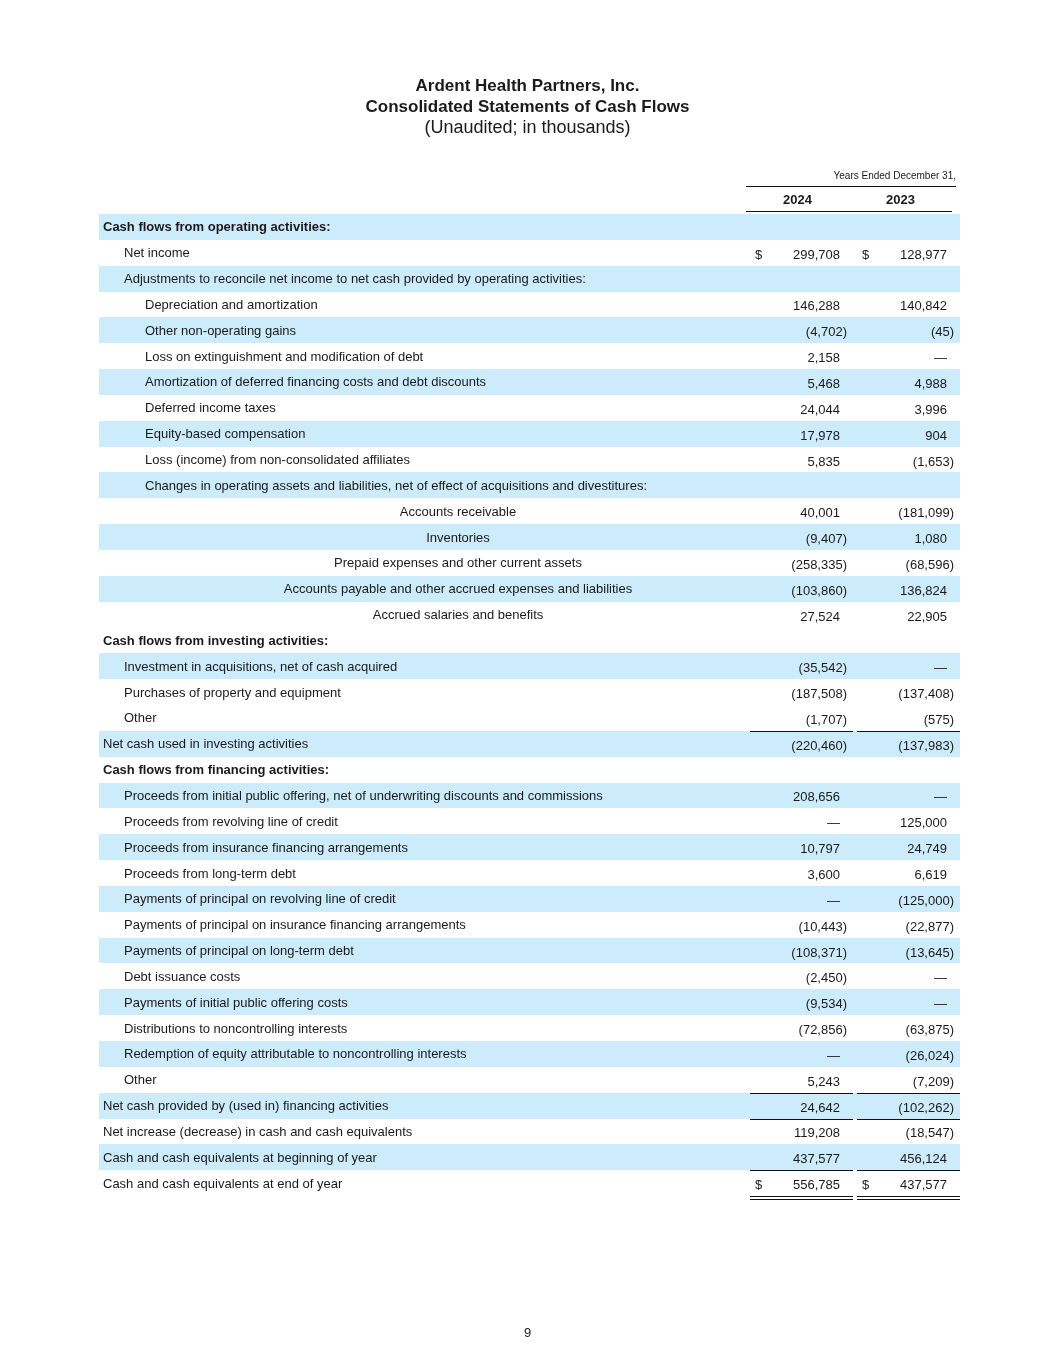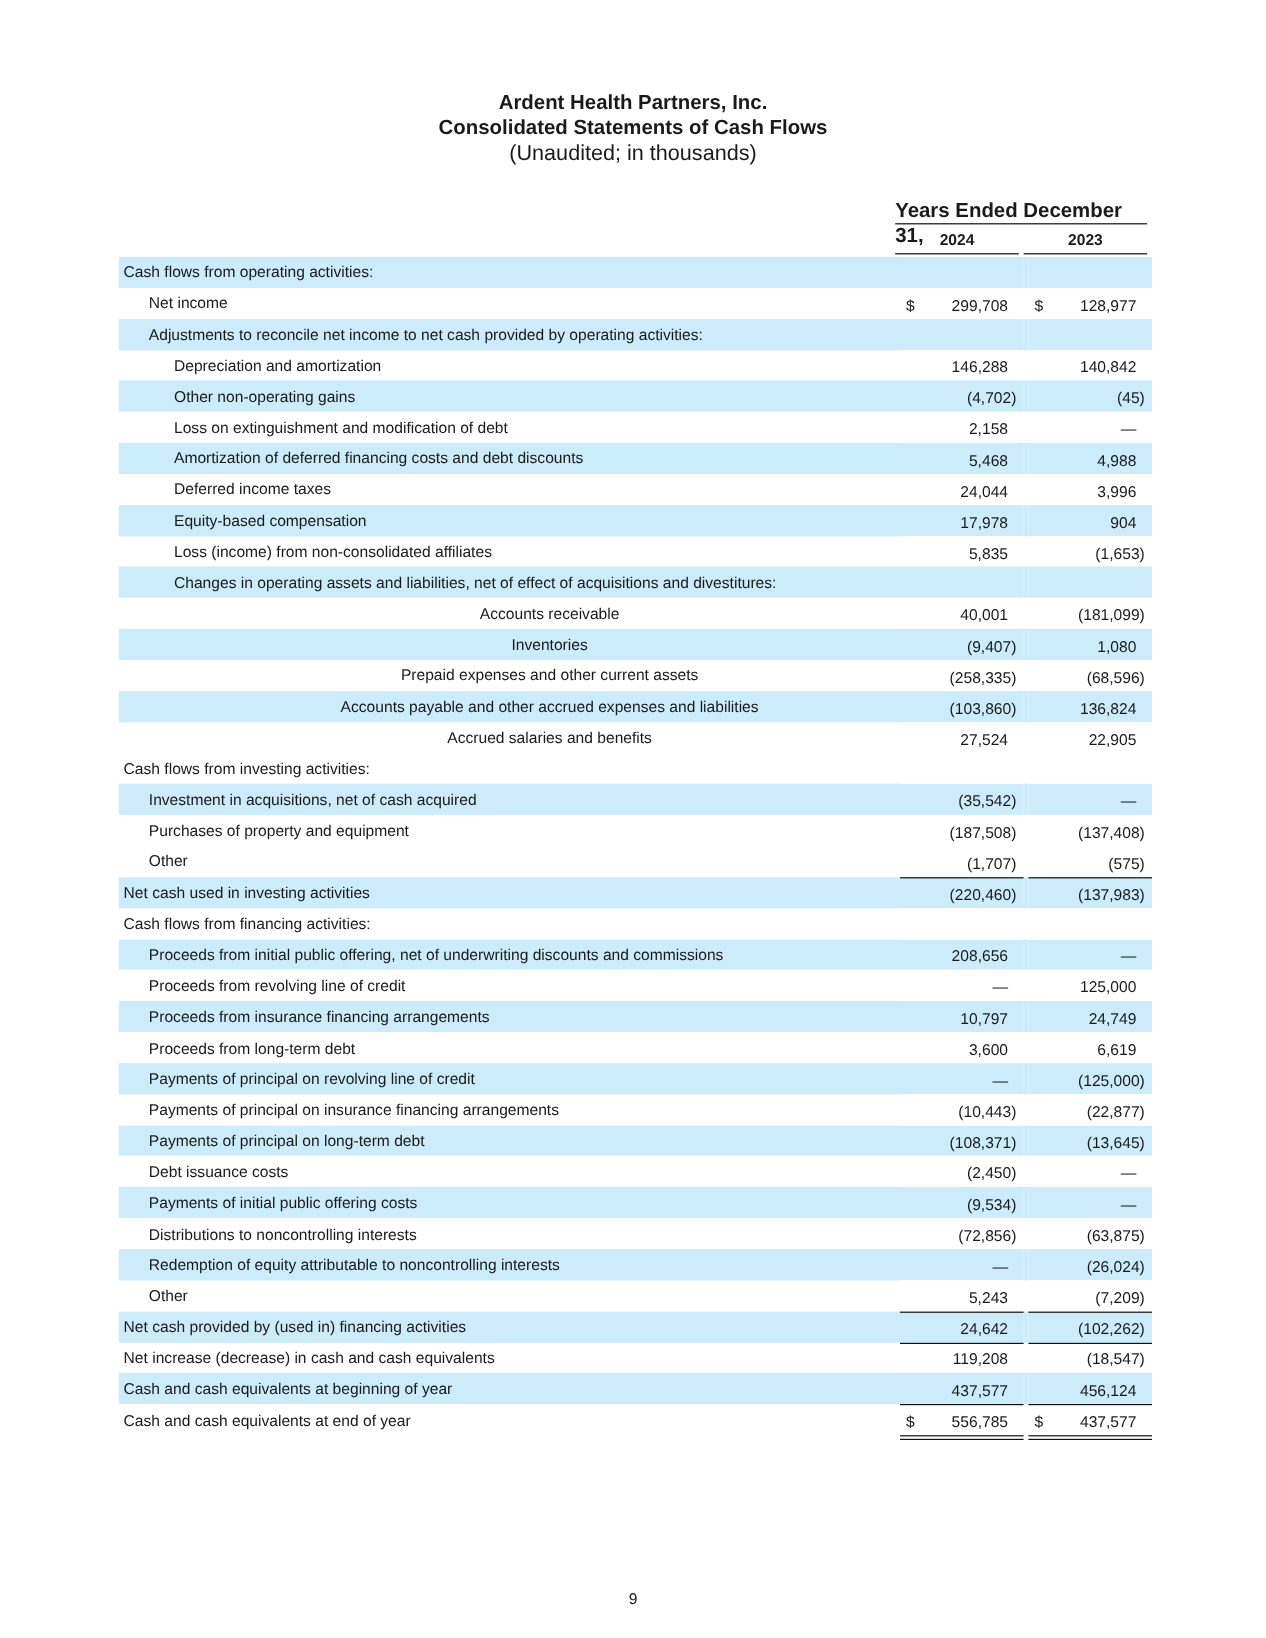--- a/index.html
+++ b/index.html
@@ -6,33 +6,33 @@
   body {
     width: 1055px; height: 1365px; position: relative; overflow: hidden;
     font-family: "Liberation Sans", "DejaVu Sans", sans-serif;
     color: #1a1a1a;
   }
   .header { position: absolute; left: 0; right: 0; top: 75px; text-align: center; }
   .header .l1, .header .l2 { font-weight: bold; font-size: 17px; line-height: 21px; }
   .header .l3 { font-size: 18px; line-height: 21px; }
 
   .colhead { position: absolute; top: 165px; left: 746px; width: 210px; }
-  .colhead .years { text-align: left; font-weight: bold; font-size: 17px; height: 21px; line-height: 21px; border-bottom: 1.5px solid #111; }
-  .colhead .yrs { display: flex; justify-content: space-between; margin-top: 2px; }
+  .colhead .years { text-align: right; font-weight: normal; font-size: 10px; height: 21px; line-height: 21px; border-bottom: 1.5px solid #111; }
+  .colhead .yrs { display: flex; justify-content: flex-start; margin-top: 2px; }
   .colhead .yr { width: 103px; text-align: center; font-weight: bold; font-size: 13px; height: 22px; line-height: 22px; border-bottom: 1.5px solid #111; }
 
   table.cf { position: absolute; top: 214px; left: 99px; width: 857px; border-collapse: collapse; table-layout: fixed; }
   table.cf td { height: 25.85px; padding: 0; font-size: 13px; vertical-align: middle; white-space: nowrap; }
   table.cf tr.shade td { background: #ccebfb; }
   td.lbl { width: 647px; }
   td.lbl.ind0 { padding-left: 4px; }
   td.lbl.ind1 { padding-left: 25px; }
   td.lbl.ind2 { padding-left: 46px; }
   td.lbl.ind3 { padding-left: 67px; text-align: center; }
-  td.lbl.bold { font-weight: normal; }
+  td.lbl.bold { font-weight: bold; }
   td.num { width: 103px; position: relative; text-align: right; padding-right: 6px !important; box-sizing: border-box; padding-top: 3px !important; }
   td.gap { width: 4px; background: transparent !important; }
   tr.shade td.gap { background: #ccebfb !important; }
   td.num span.cur { position: absolute; left: 5px; }
   td.num.rule-top::before { content: ""; position: absolute; left: 0; right: 0; top: 0; border-top: 1.5px solid #111; }
   td.num.dbl-bottom::after { content: ""; position: absolute; left: 0; right: 0; bottom: -4px; height: 2px; border-top: 1.3px solid #111; border-bottom: 1.3px solid #111; }
   td.num .v.pos { padding-right: 7px; }
 
   .pagenum { position: absolute; top: 1325px; left: 0; right: 0; text-align: center; font-size: 13px; }
 </style>

